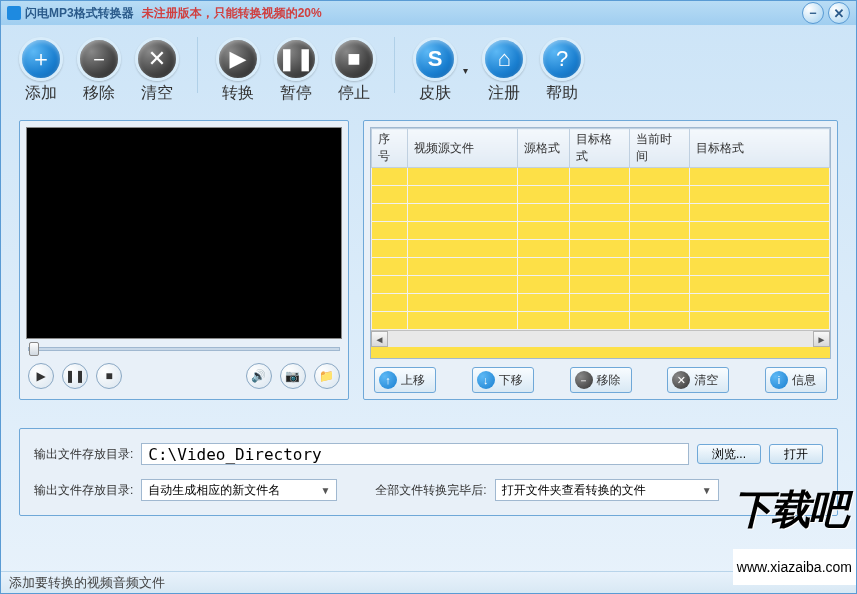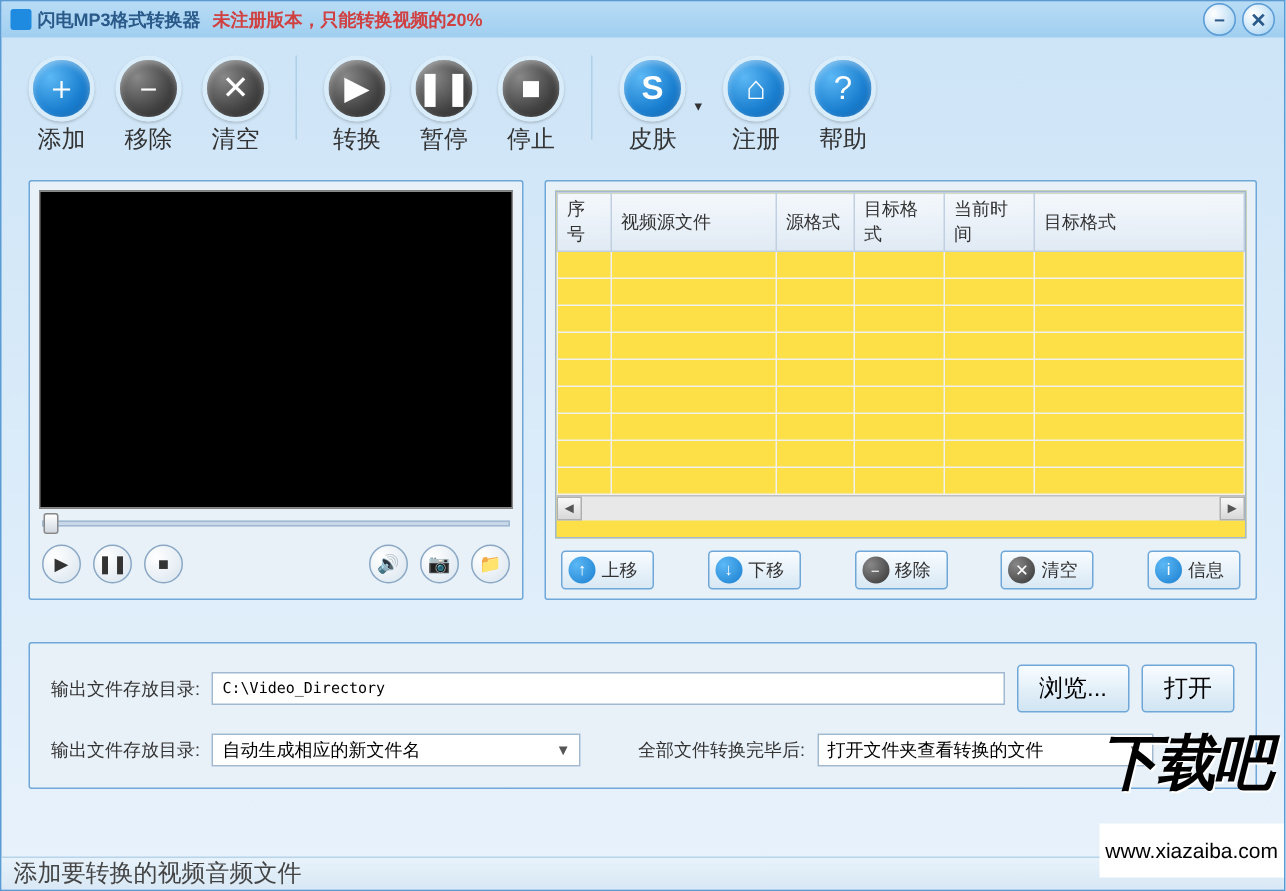--- a/index.html
+++ b/index.html
@@ -42,26 +42,26 @@
 
 .list-buttons { display: flex; gap: 12px; justify-content: space-between; padding: 0 4px; }
 .action-btn { height: 26px; padding: 0 10px 0 4px; background: linear-gradient(#f8fcff, #d8e8f4); border: 1px solid #6fa8d8; border-radius: 3px; display: flex; align-items: center; gap: 4px; font-size: 12px; color: #333; cursor: pointer; }
 .action-icon { width: 18px; height: 18px; border-radius: 50%; background: radial-gradient(circle at 30% 30%, #5cb8f5, #1a7fd0); color: #fff; display: flex; align-items: center; justify-content: center; font-size: 11px; }
 .action-icon.dark { background: radial-gradient(circle at 30% 30%, #888, #333); }
 
 .output-panel { margin: 20px 18px 0; padding: 14px 14px; border: 1px solid #6fa8d8; background: #e8f0f8; border-radius: 2px; }
 .out-row { display: flex; align-items: center; gap: 8px; margin-bottom: 14px; font-size: 12px; }
 .out-row:last-child { margin-bottom: 0; }
 .out-label { color: #333; white-space: nowrap; }
-.text-input { height: 22px; padding: 0 6px; border: 1px solid #a0b8d0; background: #fff; font-size: 10px; font-family: monospace; }
+.text-input { height: 22px; padding: 0 6px; border: 1px solid #a0b8d0; background: #fff; font-size: 16px; font-family: monospace; }
 .select-box { height: 22px; padding: 0 6px; border: 1px solid #a0b8d0; background: #fff; font-size: 12px; display: flex; align-items: center; justify-content: space-between; cursor: pointer; }
 .select-arrow { font-size: 10px; color: #555; }
-.small-btn { height: 32px; padding: 0 14px; background: linear-gradient(#f8fcff, #d0e4f2); border: 1px solid #6fa8d8; border-radius: 3px; font-size: 16px; cursor: pointer; }
-
-.statusbar { position: absolute; bottom: 0; left: 0; right: 0; height: 22px; padding: 0 8px; display: flex; align-items: flex-start; font-size: 16px; color: #444; background: linear-gradient(#e8f2fb, #d8e8f4); border-top: 1px solid #b8d4ea; }
+.small-btn { height: 20px; padding: 0 14px; background: linear-gradient(#f8fcff, #d0e4f2); border: 1px solid #6fa8d8; border-radius: 3px; font-size: 12px; cursor: pointer; }
+
+.statusbar { position: absolute; bottom: 0; left: 0; right: 0; height: 22px; padding: 0 8px; display: flex; align-items: center; font-size: 13px; color: #444; background: linear-gradient(#e8f2fb, #d8e8f4); border-top: 1px solid #b8d4ea; }
 
 .watermark { position: absolute; right: 0; bottom: 8px; display: flex; flex-direction: column; align-items: flex-start; gap: 20px; }
 .wm-big { font-size: 40px; font-weight: bold; color: #000; line-height: 1; font-style: italic; letter-spacing: -2px; text-shadow: 1px 1px 0 #fff; }
 .wm-url { font-size: 14px; color: #000; background: #fff; padding: 10px 4px; }
 </style>
 </head>
 <body>
 
 <div class="titlebar">
   <div class="title-icon"></div>
@@ -256,21 +256,21 @@
 
 <div class="panel output-panel">
   <div class="out-row">
     <span class="out-label">输出文件存放目录:</span>
     <input class="text-input" style="flex: 1 1 0%;" value="C:\Video_Directory">
     <button class="small-btn">浏览...</button>
     <button class="small-btn">打开</button>
   </div>
   <div class="out-row">
     <span class="out-label">输出文件存放目录:</span>
-    <div class="select-box" style="width:246px">
+    <div class="select-box" style="width:196px">
       <span>自动生成相应的新文件名</span>
       <span class="select-arrow">▼</span>
     </div>
     <span class="out-label" style="margin-left:30px">全部文件转换完毕后:</span>
     <div class="select-box" style="width:224px">
       <span>打开文件夹查看转换的文件</span>
       <span class="select-arrow">▼</span>
     </div>
   </div>
 </div>

